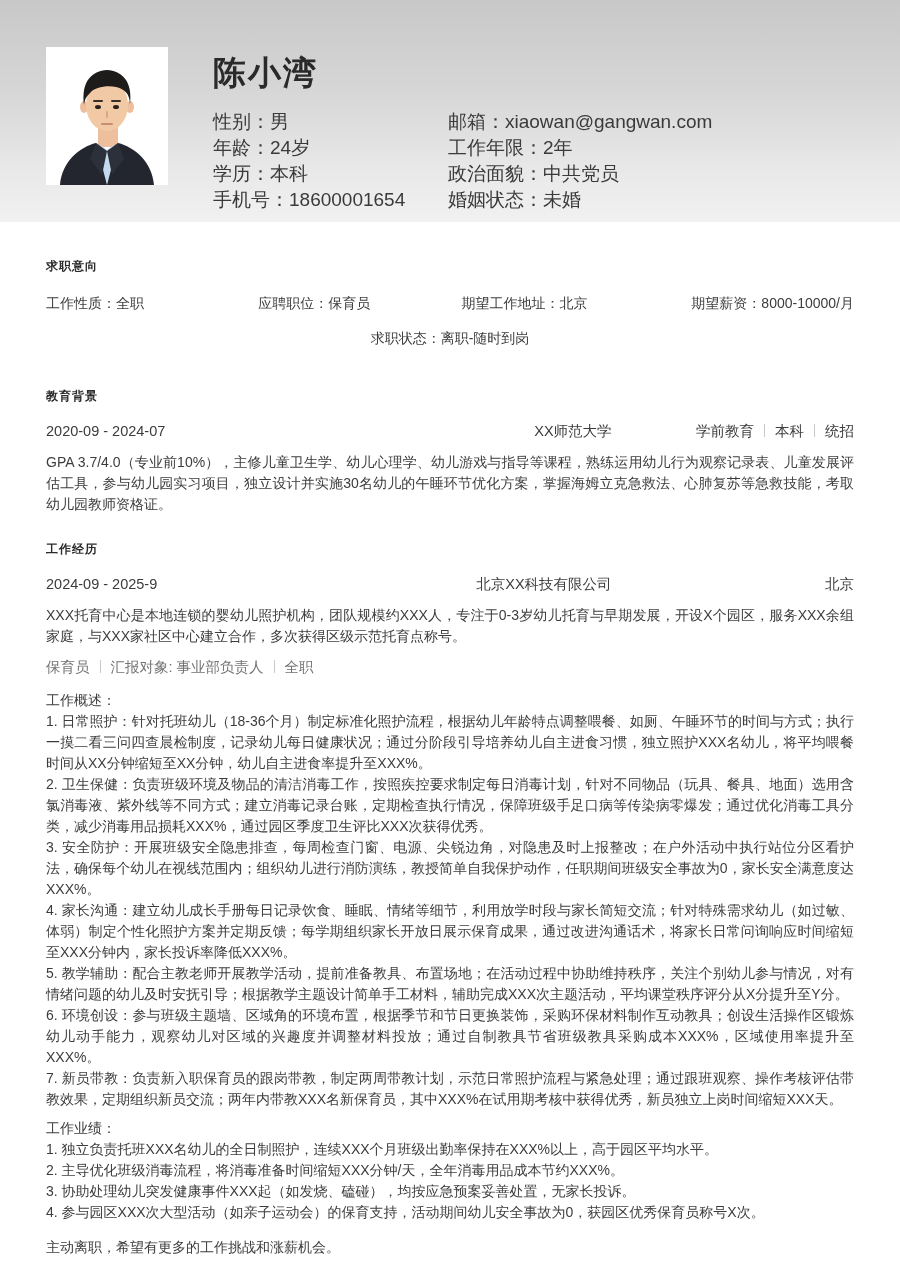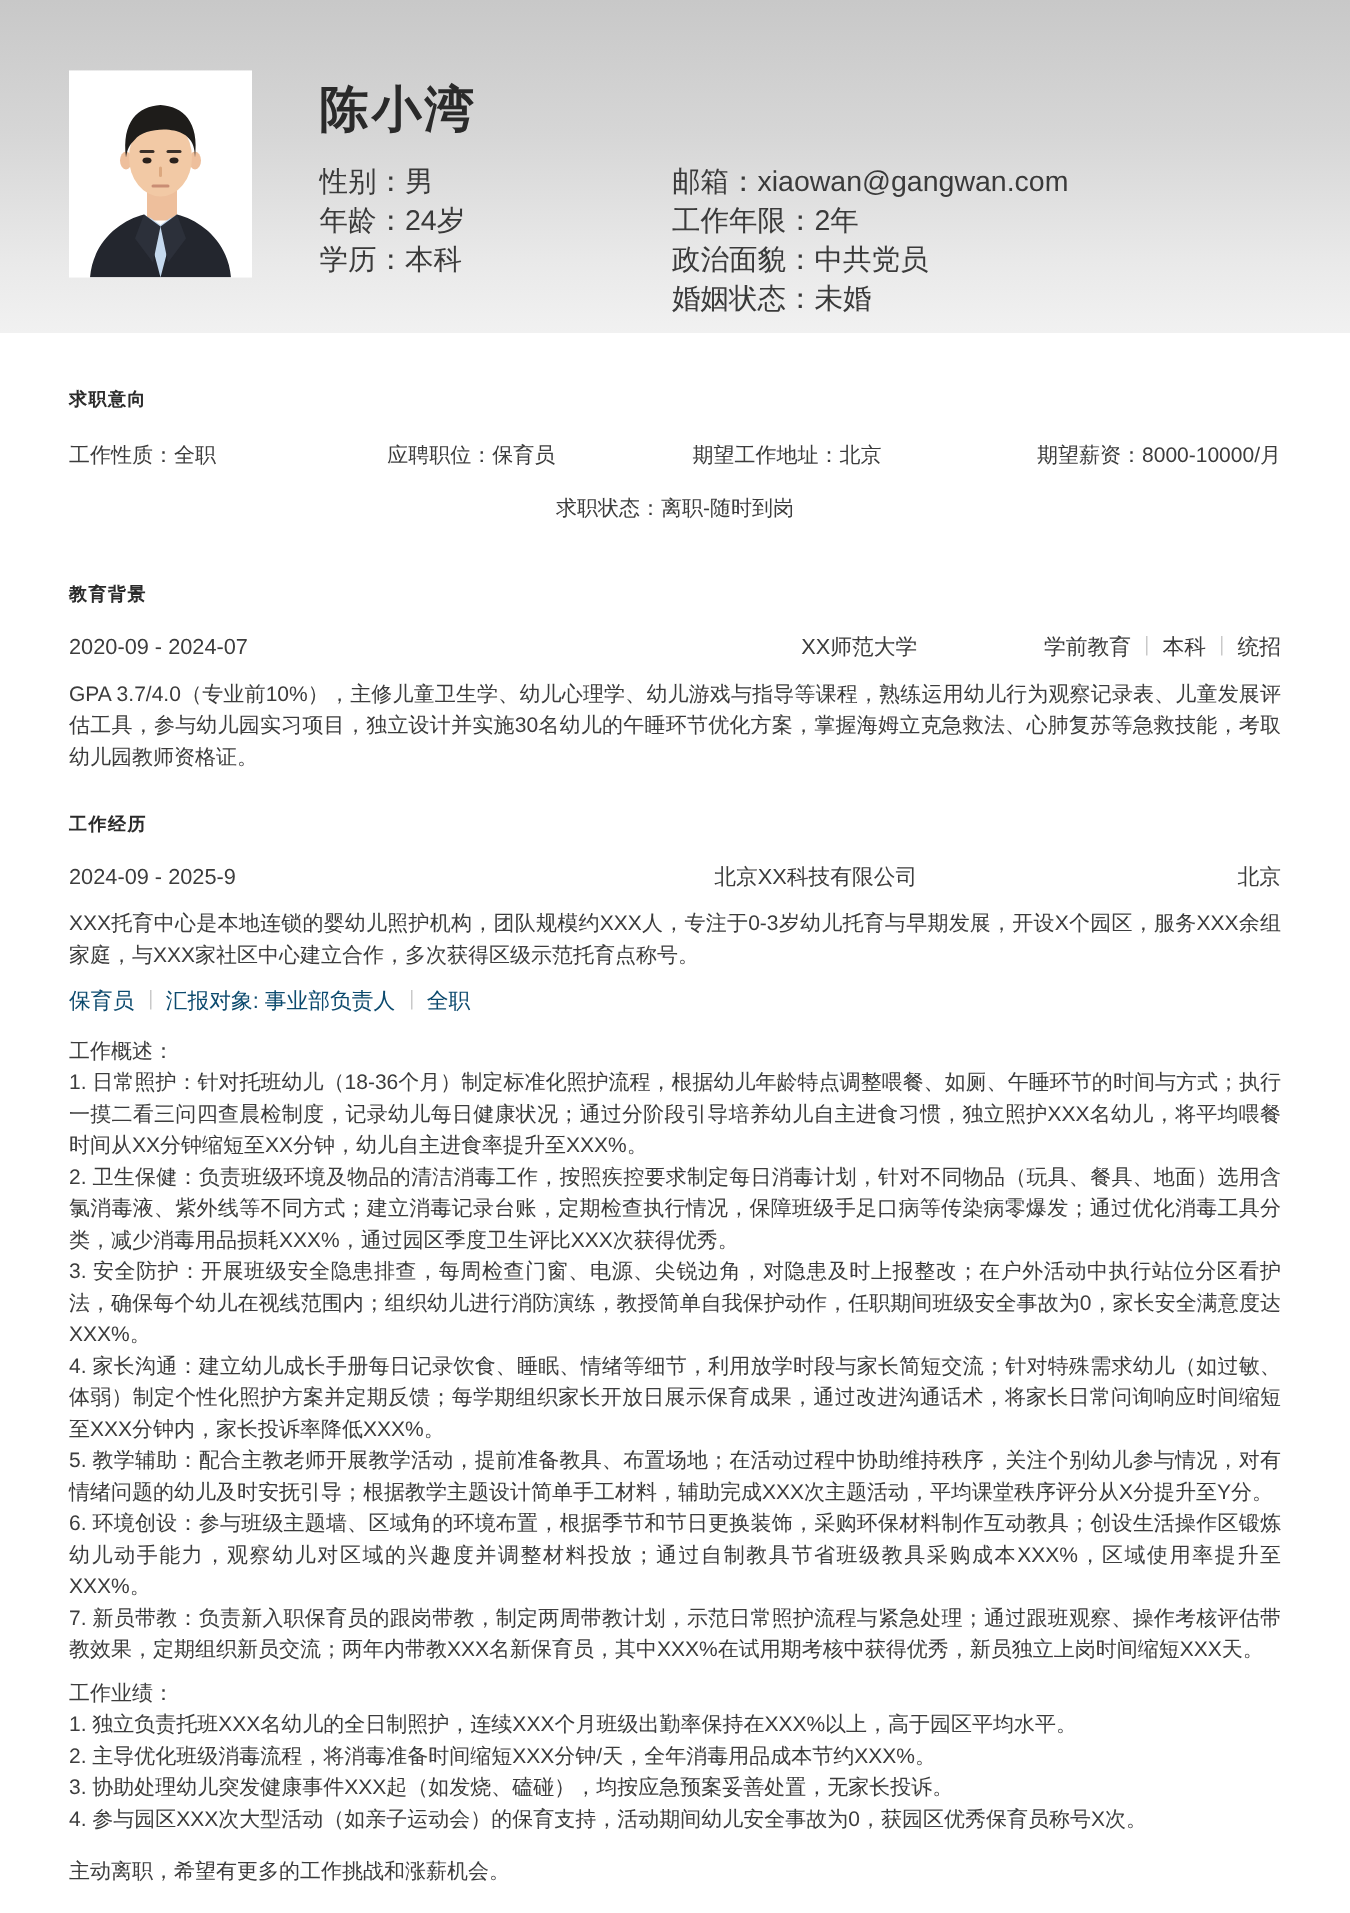--- a/index.html
+++ b/index.html
@@ -73,21 +73,21 @@
     vertical-align:-1px;
   }
 
   .para {
     font-size:14px;
     line-height:21px;
     text-align:justify;
     margin-top:11px;
     color:#3c3c3c;
   }
-  .role-line { margin-top:11px; font-size:14.5px; color:#0c4a6e; }
+  .role-line { margin-top:11px; font-size:14.5px; color:#737373; }
 
   .block { margin-top:13px; }
   .block p { font-size:14px; line-height:21px; text-align:justify; color:#3c3c3c; }
   .block.achievements { margin-top:8px; }
   .leave { margin-top:14px; font-size:14px; line-height:21px; color:#3c3c3c; }
 </style>
 </head>
 <body>
 
 <div class="page">
@@ -124,20 +124,21 @@
         <rect x="55" y="76" width="12" height="2" rx="1" fill="#c98d74"></rect>
       </svg>
     </div>
     <div class="hero-right">
       <div class="name">陈小湾</div>
       <div class="info-cols">
         <div class="info-col first">
           <div class="info-item"><span>性别：</span><span>男</span></div>
           <div class="info-item"><span>年龄：</span><span>24岁</span></div>
           <div class="info-item"><span>学历：</span><span>本科</span></div>
+          <div class="info-item"><span>手机号：</span><span>18600001654</span></div>
         </div>
         <div class="info-col">
           <div class="info-item"><span>邮箱：</span><span>xiaowan@gangwan.com</span></div>
           <div class="info-item"><span>工作年限：</span><span>2年</span></div>
           <div class="info-item"><span>政治面貌：</span><span>中共党员</span></div>
           <div class="info-item"><span>婚姻状态：</span><span>未婚</span></div>
         </div>
       </div>
     </div>
   </header>

